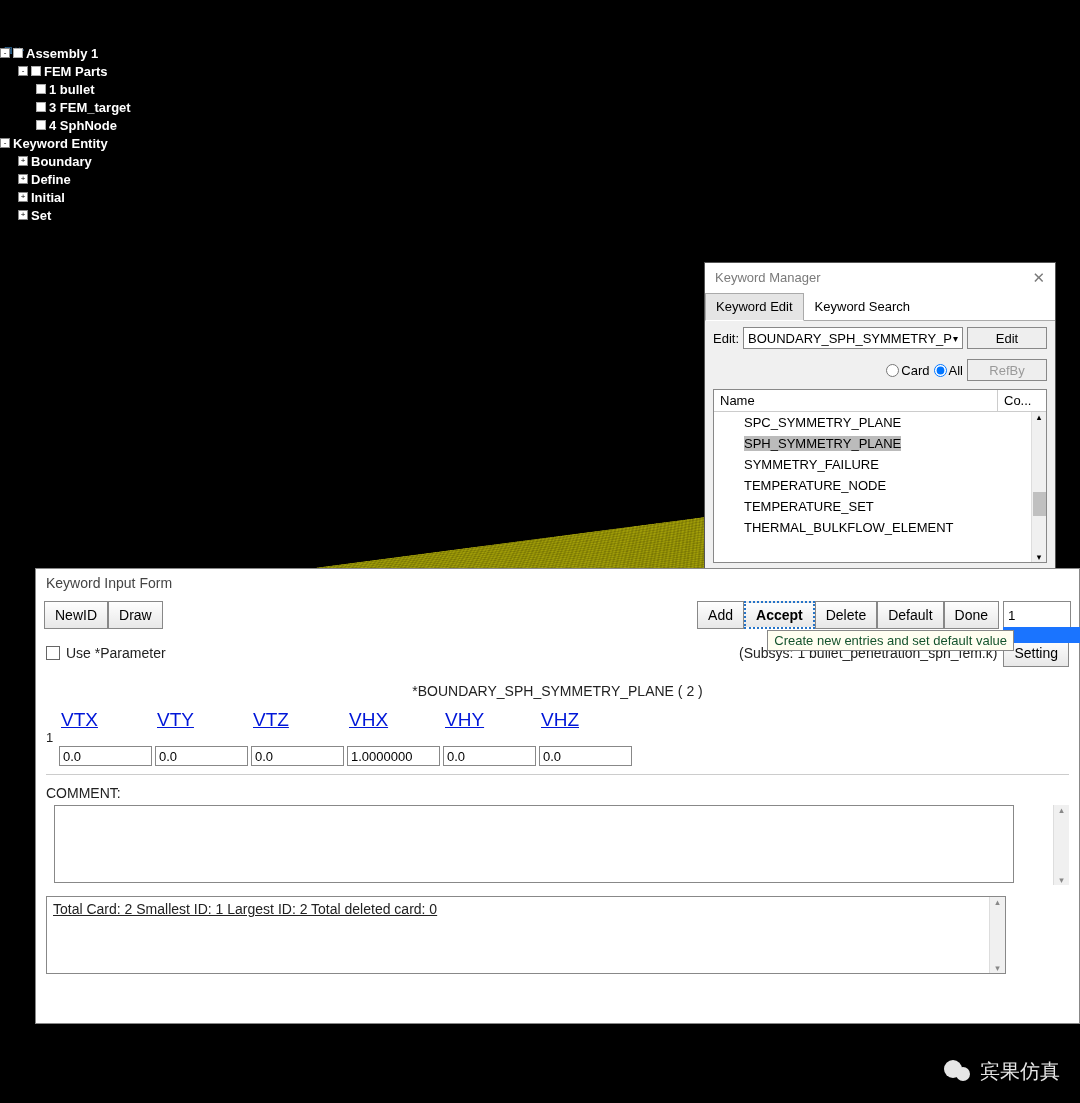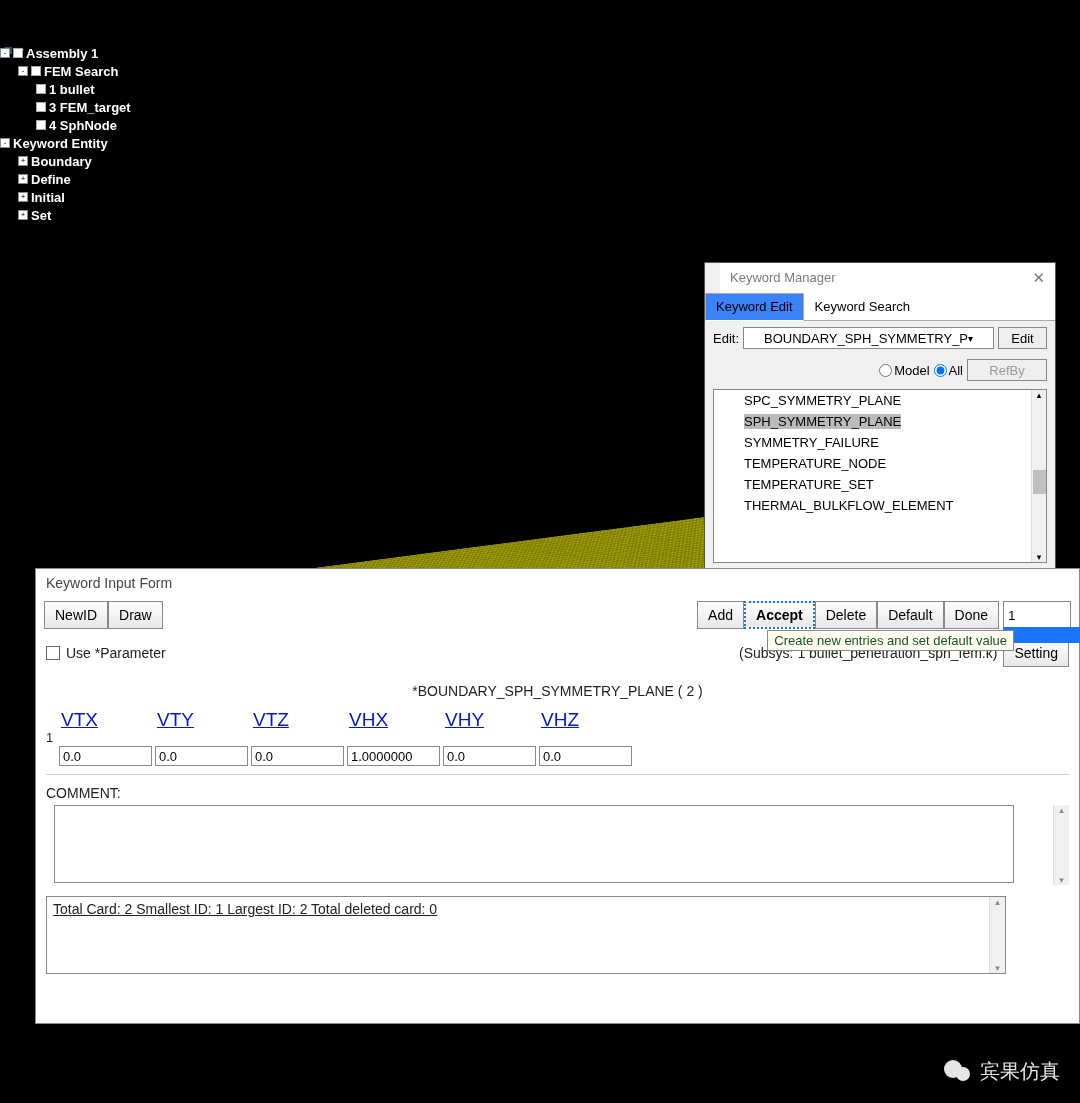--- a/index.html
+++ b/index.html
@@ -11,27 +11,27 @@
 .tree-row { display: flex; align-items: center; height: 18px; white-space: nowrap; }
 .tree-icon { display: inline-block; width: 10px; height: 10px; border: 1px solid #888; margin-right: 3px; background: #fff; font-size: 8px; line-height: 8px; text-align: center; color: #000; font-weight: normal; }
 .tree-chk { display: inline-block; width: 10px; height: 10px; border: 1px solid #aaa; background: #fff; margin-right: 3px; }
 
 
 .mesh { position: absolute; left: 230px; top: 415px; width: 480px; height: 220px; overflow: hidden; }
 .mesh-shape { position: absolute; width: 600px; height: 400px; background: repeating-linear-gradient(45deg, #c2c029 0 2px, #a8a61e 2px 4px), repeating-linear-gradient(-45deg, #c2c029 0 2px, #a8a61e 2px 4px); background-blend-mode: multiply; transform: perspective(800px) rotateX(55deg) rotateZ(-32deg); clip-path: polygon(25% 0, 100% 35%, 68% 100%, 0 78%); filter: brightness(1.1); }
 
 
 .km { position: absolute; top: 262px; left: 704px; width: 352px; background: #f0f0f0; border: 1px solid #555; font-size: 13px; }
-.km-title { height: 30px; line-height: 30px; padding: 0 10px; color: #7a7a7a; background: #fff; display: flex; justify-content: space-between; margin-left: 15px; }
+.km-title { height: 30px; line-height: 30px; padding: 0 10px; color: #7a7a7a; background: #fff; display: flex; justify-content: space-between; }
 .km-close { color: #7a7a7a; font-size: 15px; cursor: pointer; }
 .km-tabs { display: flex; border-bottom: 1px solid #aaa; background: #fff; }
 .km-tab { padding: 5px 10px; border: 1px solid transparent; cursor: pointer; }
-.km-tab.active { border: 1px solid #aaa; border-bottom: 1px solid #fff; background: #3b82f6; margin-bottom: -1px; }
+.km-tab.active { border: 1px solid #aaa; border-bottom: 1px solid #fff; background: #e5e5e5; margin-bottom: -1px; }
 .km-editrow { display: flex; align-items: center; padding: 6px 8px; gap: 4px; }
-.km-select { flex: 1; height: 22px; border: 1px solid #888; background: #fff; font-size: 13px; padding: 0 20px; }
+.km-select { flex: 1; height: 22px; border: 1px solid #888; background: #fff; font-size: 13px; padding: 0 4px; }
 .km-btn { width: 80px; height: 22px; border: 1px solid #888; background: #eee; font-size: 13px; cursor: pointer; }
 .km-radiorow { display: flex; justify-content: flex-end; align-items: center; gap: 4px; padding: 4px 8px; }
 .km-radiorow label { font-size: 13px; display: inline-flex; align-items: center; gap: 2px; }
 .km-list { background: #fff; border: 1px solid #888; margin: 4px 8px 8px; height: 174px; display: flex; flex-direction: column; }
 .km-list-head { display: flex; border-bottom: 1px solid #ccc; font-size: 13px; }
 .km-list-head .c1 { flex: 1; padding: 3px 6px; border-right: 1px solid #ccc; }
 .km-list-head .c2 { width: 48px; padding: 3px 6px; }
 .km-list-body { flex: 1; overflow: hidden; position: relative; }
 .km-list-item { padding: 3px 0 3px 30px; font-size: 13px; cursor: pointer; }
 .km-list-item.sel span { background: #bbb; }
@@ -76,21 +76,21 @@
 
 <div class="tree">
   <div class="tree-row" style="padding-left:0">
       <span class="tree-icon">-</span>
       <span class="tree-chk"></span>
       <span>Assembly 1</span>
     </div>
   <div class="tree-row" style="padding-left:18px">
       <span class="tree-icon">-</span>
       <span class="tree-chk"></span>
-      <span>FEM Search</span>
+      <span>FEM Parts</span>
     </div>
   <div class="tree-row" style="padding-left:36px">
       <span class="tree-chk"></span>
       <span>1 bullet</span>
     </div>
   <div class="tree-row" style="padding-left:36px">
       <span class="tree-chk"></span>
       <span>3 FEM_target</span>
     </div>
   <div class="tree-row" style="padding-left:36px">
@@ -136,29 +136,33 @@
     <span>Edit:</span>
     <div class="km-select" style="display:flex;align-items:center;justify-content:space-between">
         <span>BOUNDARY_SPH_SYMMETRY_P</span>
         <span style="font-size:10px">▾</span>
       </div>
     <button class="km-btn">Edit</button>
   </div>
   <div class="km-radiorow">
     <label>
         <input type="radio" name="scope" style="">
-        <span>Model</span>
+        <span>Card</span>
       </label>
     <label>
         <input type="radio" name="scope" checked="" style="">
         <span>All</span>
       </label>
     <button class="km-btn" style="color:#999;background:#eee">RefBy</button>
   </div>
   <div class="km-list">
+    <div class="km-list-head">
+      <div class="c1">Name</div>
+      <div class="c2">Co...</div>
+    </div>
     <div class="km-list-body">
       <div class="km-list-item"><span>SPC_SYMMETRY_PLANE</span></div>
       <div class="km-list-item sel"><span>SPH_SYMMETRY_PLANE</span></div>
       <div class="km-list-item"><span>SYMMETRY_FAILURE</span></div>
       <div class="km-list-item"><span>TEMPERATURE_NODE</span></div>
       <div class="km-list-item"><span>TEMPERATURE_SET</span></div>
       <div class="km-list-item"><span>THERMAL_BULKFLOW_ELEMENT</span></div>
       <div class="km-scroll">
           <div style="text-align:center;font-size:9px">▴</div>
           <div class="km-scroll-thumb" style="top:80px;height:24px"></div>

